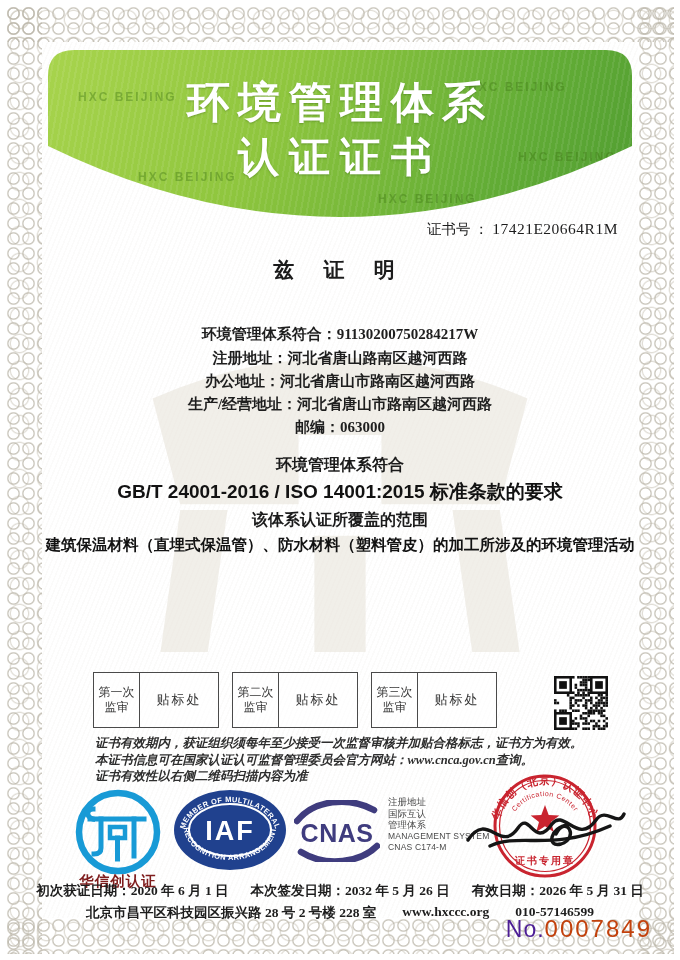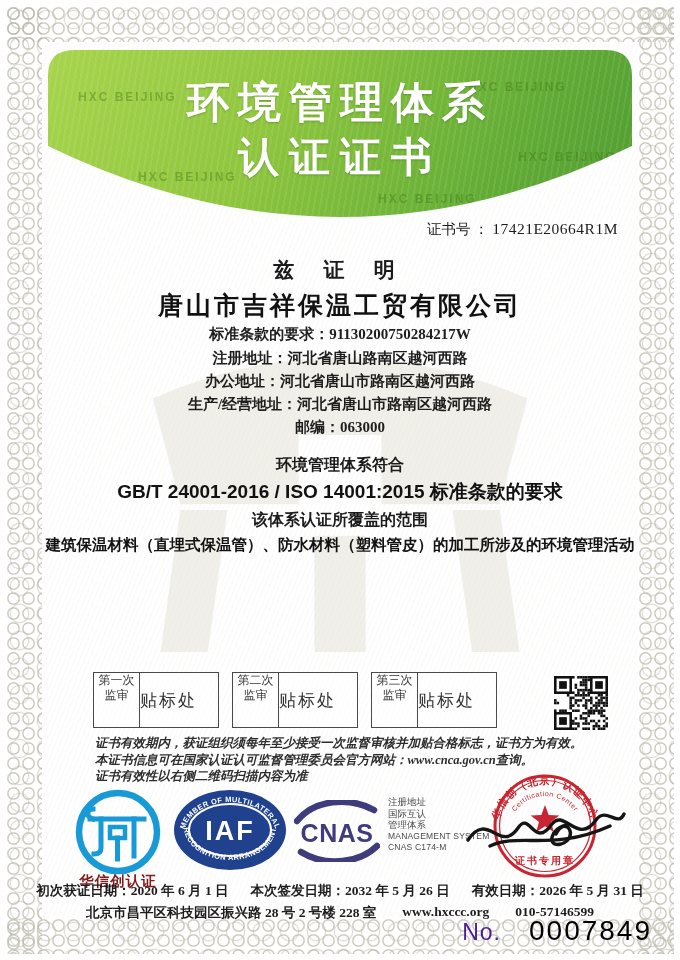--- a/index.html
+++ b/index.html
@@ -44,45 +44,45 @@
   .offaddr{top:372px;}
   .prodaddr{top:395px;}
   .postcode{top:418px;font-weight:800;}
   .conform{top:455px;font-family:"Liberation Serif",serif;font-size:16px;font-weight:700;}
   .standard{top:479px;font-size:19px;font-weight:bold;color:#121212;}
   .scopehead{top:510px;font-family:"Liberation Serif",serif;font-size:16px;font-weight:700;}
   .scope{top:535px;font-size:15.5px;font-weight:bold;color:#121212;}
   
   .audit{position:absolute;top:672px;left:0;right:0;height:56px;z-index:2;}
   .agrp{position:absolute;top:0;height:56px;display:flex;}
-  .acell{border:1.5px solid #4a4a4a;box-sizing:border-box;display:flex;align-items:center;justify-content:flex-start;
+  .acell{border:1.5px solid #4a4a4a;box-sizing:border-box;display:flex;align-items:center;justify-content:center;
         background:rgba(255,255,255,.55);}
   .alabel{width:46px;flex-direction:column;font-size:12px;color:#333;line-height:15px;border-right:none;}
-  .asticker{width:80px;font-size:17px;color:#333;letter-spacing:2px;}
+  .asticker{width:80px;font-size:13px;color:#333;letter-spacing:2px;}
   .qr{position:absolute;left:554px;top:676px;width:54px;height:54px;z-index:2;}
   
   .notes{position:absolute;left:95px;top:735px;z-index:2;font-family:"Liberation Serif",serif;
         font-size:12.5px;font-weight:700;color:#2e2e2e;line-height:16.5px;white-space:nowrap;font-style:italic;}
   
   .logo-hxc{position:absolute;left:72px;top:786px;width:92px;height:92px;z-index:2;}
   .hxc-label{position:absolute;left:56px;top:872px;width:124px;text-align:center;z-index:2;
         color:#7f1d1d;font-size:14.5px;font-weight:bold;letter-spacing:1px;}
   .logo-iaf{position:absolute;left:172px;top:788px;width:116px;height:84px;z-index:2;}
   .logo-cnas{position:absolute;left:294px;top:800px;width:86px;height:62px;z-index:2;}
   .accblock{position:absolute;left:388px;top:796px;z-index:2;color:#4a4a4a;font-size:9.5px;line-height:11.5px;}
   .accblock .en{font-size:8.5px;letter-spacing:.2px;}
   .stamp{position:absolute;left:460px;top:762px;width:170px;height:130px;z-index:3;}
   
   .dates{position:absolute;left:0;right:0;top:882px;z-index:2;display:flex;justify-content:center;gap:22px;
         font-family:"Liberation Serif",serif;font-size:13.5px;font-weight:700;color:#1d1d1d;white-space:nowrap;}
   .addr{position:absolute;left:0;right:0;top:904px;z-index:2;display:flex;justify-content:center;gap:26px;
         font-family:"Liberation Serif",serif;font-size:13.5px;font-weight:700;color:#1d1d1d;white-space:nowrap;}
   .serial{position:absolute;right:28px;top:915px;z-index:3;white-space:nowrap;}
   .serial .pre{font-size:23px;color:#4c1d95;letter-spacing:1px;}
-  .serial .num{font-size:28px;color:#000000;letter-spacing:2px;font-weight:500;margin-left:28px;}
+  .serial .num{font-size:24px;color:#c2410c;letter-spacing:2px;font-weight:500;}
 </style>
 </head>
 <body>
 
 <div class="page">
 
   <div class="lace top"></div>
   <div class="lace bottom"></div>
   <div class="lace left"></div>
   <div class="lace right"></div>
@@ -108,22 +108,21 @@
     <div class="banner-title1">环境管理体系</div>
     <div class="banner-title2">认证证书</div>
   </div>
 
   <div class="cert-no">
     <span>证书号 ：</span>
     <span class="val">17421E20664R1M</span>
   </div>
 
   <div class="bodytxt certify">兹 证 明</div>
-  <div class="bodytxt company">唐山市吉祥保温工贸有限公司</div>
-  <div class="bodytxt serifline credit">标准条款的要求：91130200750284217W</div>
+  <div class="bodytxt serifline credit">环境管理体系符合：91130200750284217W</div>
   <div class="bodytxt serifline regaddr">注册地址：河北省唐山路南区越河西路</div>
   <div class="bodytxt serifline offaddr">办公地址：河北省唐山市路南区越河西路</div>
   <div class="bodytxt serifline prodaddr">生产/经营地址：河北省唐山市路南区越河西路</div>
   <div class="bodytxt serifline postcode">邮编：063000</div>
   <div class="bodytxt conform">环境管理体系符合</div>
   <div class="bodytxt standard">GB/T 24001-2016 / ISO 14001:2015 标准条款的要求</div>
   <div class="bodytxt scopehead">该体系认证所覆盖的范围</div>
   <div class="bodytxt scope">建筑保温材料（直埋式保温管）、防水材料（塑料管皮）的加工所涉及的环境管理活动</div>
 
   <div class="audit">

